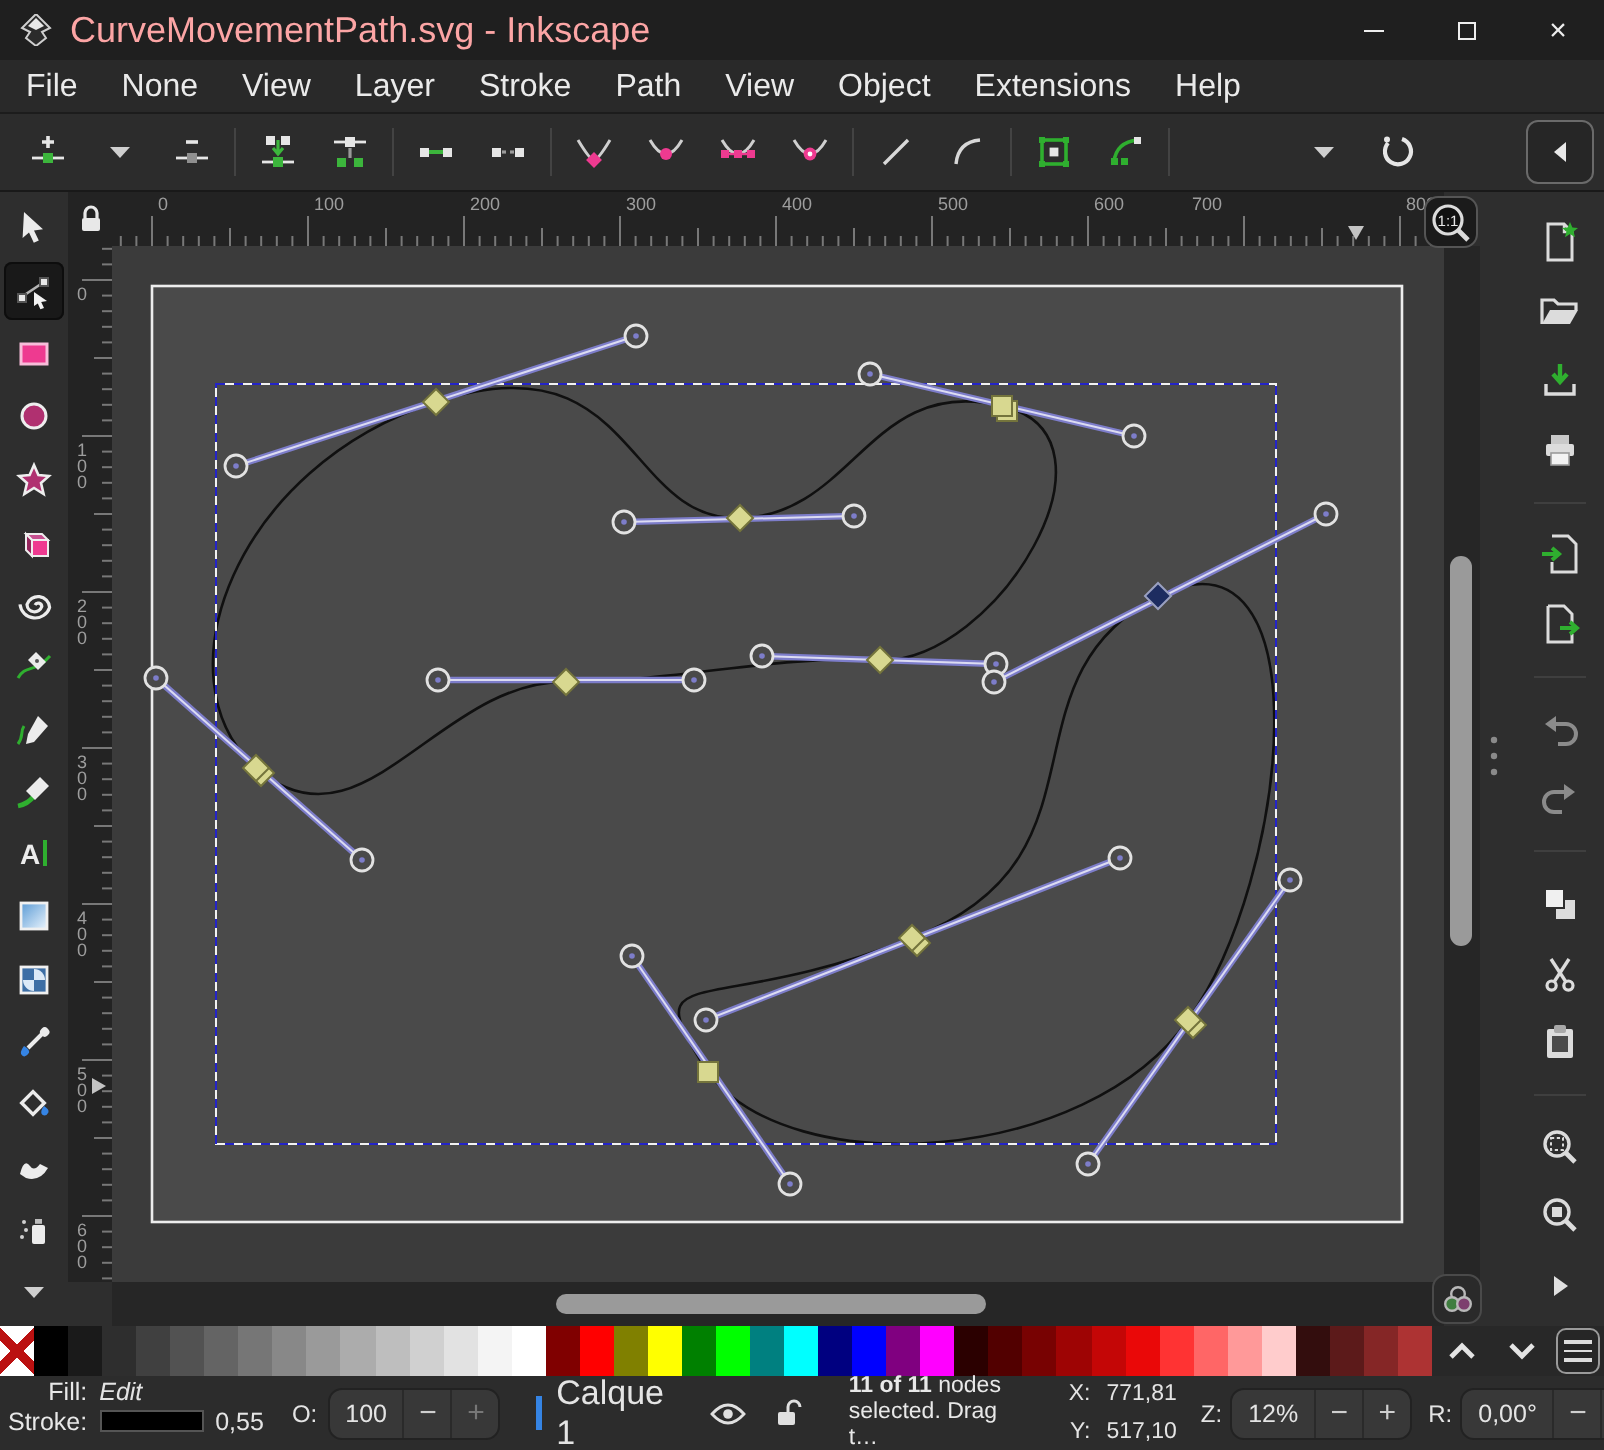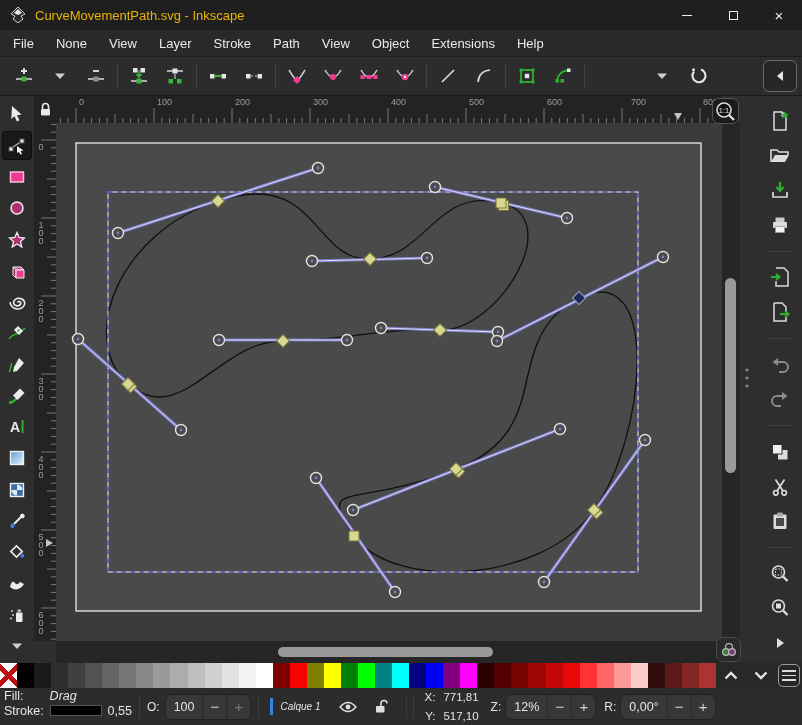--- a/index.html
+++ b/index.html
@@ -4,31 +4,31 @@
 <style>
   * { margin:0; padding:0; box-sizing:border-box; }
   html,body { width:802px; height:725px; overflow:hidden; background:#1f1f1f;
     font-family:"Liberation Sans", sans-serif; color:#e4e4e4; }
   .window { position:absolute; inset:0; width:802px; height:725px; background:#2e2e2e; }
 
   
   .titlebar { position:absolute; left:0; top:0; width:802px; height:30px; background:#1f1f1f;
     display:flex; align-items:center; }
   .app-icon { width:16px; height:16px; margin:0 9px 0 10px; }
-  .title-text { font-size:13px; color:#eab308; }
+  .title-text { font-size:18px; color:#fca5a5; }
   .winbtns { margin-left:auto; display:flex; height:30px; }
   .winbtn { width:46px; height:30px; display:flex; align-items:center; justify-content:center; color:#eee; }
   .glyph-min { width:10px; height:1px; background:#eee; }
   .glyph-max { width:9px; height:9px; border:1px solid #eee; }
   .glyph-close { font-size:15px; line-height:1; }
 
   
   .menubar { position:absolute; left:0; top:30px; width:802px; height:27px; background:#292929;
     display:flex; align-items:center; padding-left:2px; border-bottom:1px solid #1c1c1c; }
-  .menu-item { padding:0 11px; font-size:13px; height:27px; line-height:27px; color:#eaeaea; }
+  .menu-item { padding:0 11px; font-size:16px; height:27px; line-height:27px; color:#eaeaea; }
 
   
   .toolctl { position:absolute; left:0; top:57px; width:802px; height:39px; background:#2c2c2c;
     border-bottom:1px solid #191919; display:flex; align-items:center; padding-left:6px; }
   .tc-btn { width:36px; height:32px; display:flex; align-items:center; justify-content:center; border-radius:4px; }
   .tc-sep { width:1px; height:24px; background:#434343; margin:0 3px; }
   .tc-spacer { width:56px; }
   .collapse-btn { position:absolute; right:5px; top:3px; width:34px; height:32px; border:1px solid #6a6a6a;
     border-radius:6px; display:flex; align-items:center; justify-content:center; background:#262626; }
 
@@ -73,31 +73,31 @@
   .pal-menu { width:22px; margin:1px 2px; border:1.5px solid #9a9a9a; border-radius:5px;
     display:flex; flex-direction:column; justify-content:center; gap:2.5px; padding:0 3px; background:#262626;}
   .pal-menu i { display:block; height:1.8px; background:#dcdcdc; }
 
   
   .statusbar { position:absolute; left:0; top:688px; width:802px; height:37px; background:#2c2c2c;
     display:flex; align-items:center; font-size:12px; }
   .sb-group { display:flex; align-items:center; height:100%; padding:0 4px; }
   .fillstroke { display:grid; grid-template-columns:auto auto auto; grid-auto-rows:15px; column-gap:6px;
     align-items:center; padding-left:4px; font-size:12.5px; }
-  .fs-label { text-align:left; color:#e8e8e8; }
+  .fs-label { text-align:right; color:#e8e8e8; }
   .fill-none { font-style:italic; font-size:12.5px; }
   .stroke-swatch { width:52px; height:11px; background:#000; border:1px solid #555; }
   .spinbox { display:flex; align-items:center; background:#383838; border:1px solid #222; border-radius:7px;
     height:26px; overflow:hidden; }
   .spin-val { padding:0 8px; min-width:34px; text-align:center; font-size:12.5px; }
   .spin-btn { width:24px; height:100%; display:flex; align-items:center; justify-content:center;
     border-left:1px solid #2a2a2a; color:#cfcfcf; font-size:15px; }
   .spin-btn.dim { color:#777; }
   .layer-bar { width:3px; height:17px; background:#3584e4; margin:0 7px 0 4px; }
-  .layer-name { font-size:10px; margin-right:10px;font-style:italic; }
+  .layer-name { font-size:17px; margin-right:10px; }
   .sb-icon { width:24px; height:20px; display:flex; align-items:center; justify-content:center; margin:0 5px; }
   .sb-msg { line-height:13px; font-size:11.5px; width:92px; color:#e8e8e8; }
   .sb-xy { display:grid; grid-template-columns:auto auto; column-gap:8px; row-gap:1px; font-size:11.5px;
     text-align:right; margin:0 4px; }
   .sb-sep { width:1px; height:24px; background:#3d3d3d; margin:0 3px; }
   svg { display:block; }
 </style>
 </head>
 <body>
 
@@ -482,21 +482,21 @@
         <line x1="659.6" y1="22" x2="659.6" y2="27" stroke="#787878" stroke-width="1"></line>
         <polygon points="618,17 626,17 622,24" fill="#c4c4c4"></polygon>
       </svg>
       <span class="ruler-label" style="left: 23px; top: 1px;">0</span>
       <span class="ruler-label" style="left: 101px; top: 1px;">100</span>
       <span class="ruler-label" style="left: 179px; top: 1px;">200</span>
       <span class="ruler-label" style="left: 257px; top: 1px;">300</span>
       <span class="ruler-label" style="left: 335px; top: 1px;">400</span>
       <span class="ruler-label" style="left: 413px; top: 1px;">500</span>
       <span class="ruler-label" style="left: 491px; top: 1px;">600</span>
-      <span class="ruler-label" style="left: 575px; top: 1px;">700</span>
+      <span class="ruler-label" style="left: 540px; top: 1px;">700</span>
       <span class="ruler-label" style="left: 647px; top: 1px;">800</span>
     </div>
   <div class="vruler" id="vruler">
       <svg width="22" height="518">
         <line x1="17" y1="1.4000000000000004" x2="22" y2="1.4000000000000004" stroke="#787878" stroke-width="1"></line>
         <line x1="17" y1="9.2" x2="22" y2="9.2" stroke="#787878" stroke-width="1"></line>
         <line x1="7" y1="17" x2="22" y2="17" stroke="#787878" stroke-width="1"></line>
         <line x1="17" y1="24.8" x2="22" y2="24.8" stroke="#787878" stroke-width="1"></line>
         <line x1="17" y1="32.6" x2="22" y2="32.6" stroke="#787878" stroke-width="1"></line>
         <line x1="17" y1="40.4" x2="22" y2="40.4" stroke="#787878" stroke-width="1"></line>
@@ -834,21 +834,21 @@
       <div class="pal-menu">
         <i></i>
         <i></i>
         <i></i>
       </div>
     </div>
 
   <div class="statusbar">
     <div class="sb-group fillstroke">
       <span class="fs-label">Fill:</span>
-      <span class="fill-none">Drag</span>
+      <span class="fill-none">Edit</span>
       <span></span>
       <span class="fs-label">Stroke:</span>
       <span class="stroke-swatch"></span>
       <span>0,55</span>
     </div>
     <div class="sb-sep"></div>
     <div class="sb-group">
       <span style="margin-right:5px;">O:</span>
       <div class="spinbox">
         <span class="spin-val">100</span>
@@ -867,20 +867,26 @@
           </svg>
       </span>
       <span class="sb-icon">
         <svg width="13" height="15" viewBox="0 0 13 15">
           <path d="M6 7 V4.5 a3 3 0 0 1 6 0" stroke="#e0e0e0" stroke-width="1.5" fill="none"></path>
           <rect x="1" y="7" width="8.5" height="6.5" rx="1" fill="#e0e0e0"></rect>
           </svg>
       </span>
     </div>
     <div class="sb-sep"></div>
+    <div class="sb-group">
+      <div class="sb-msg">
+        <span style="font-weight:bold">11 of 11</span><span> nodes</span><br>
+        <span>selected. Drag t…</span>
+      </div>
+    </div>
     <div class="sb-sep"></div>
     <div class="sb-group sb-xy">
       <span>X:</span>
         <span>771,81</span>
       <span>Y:</span>
         <span>517,10</span>
     </div>
     <div class="sb-group">
       <span style="margin-right:4px;">Z:</span>
       <div class="spinbox">

